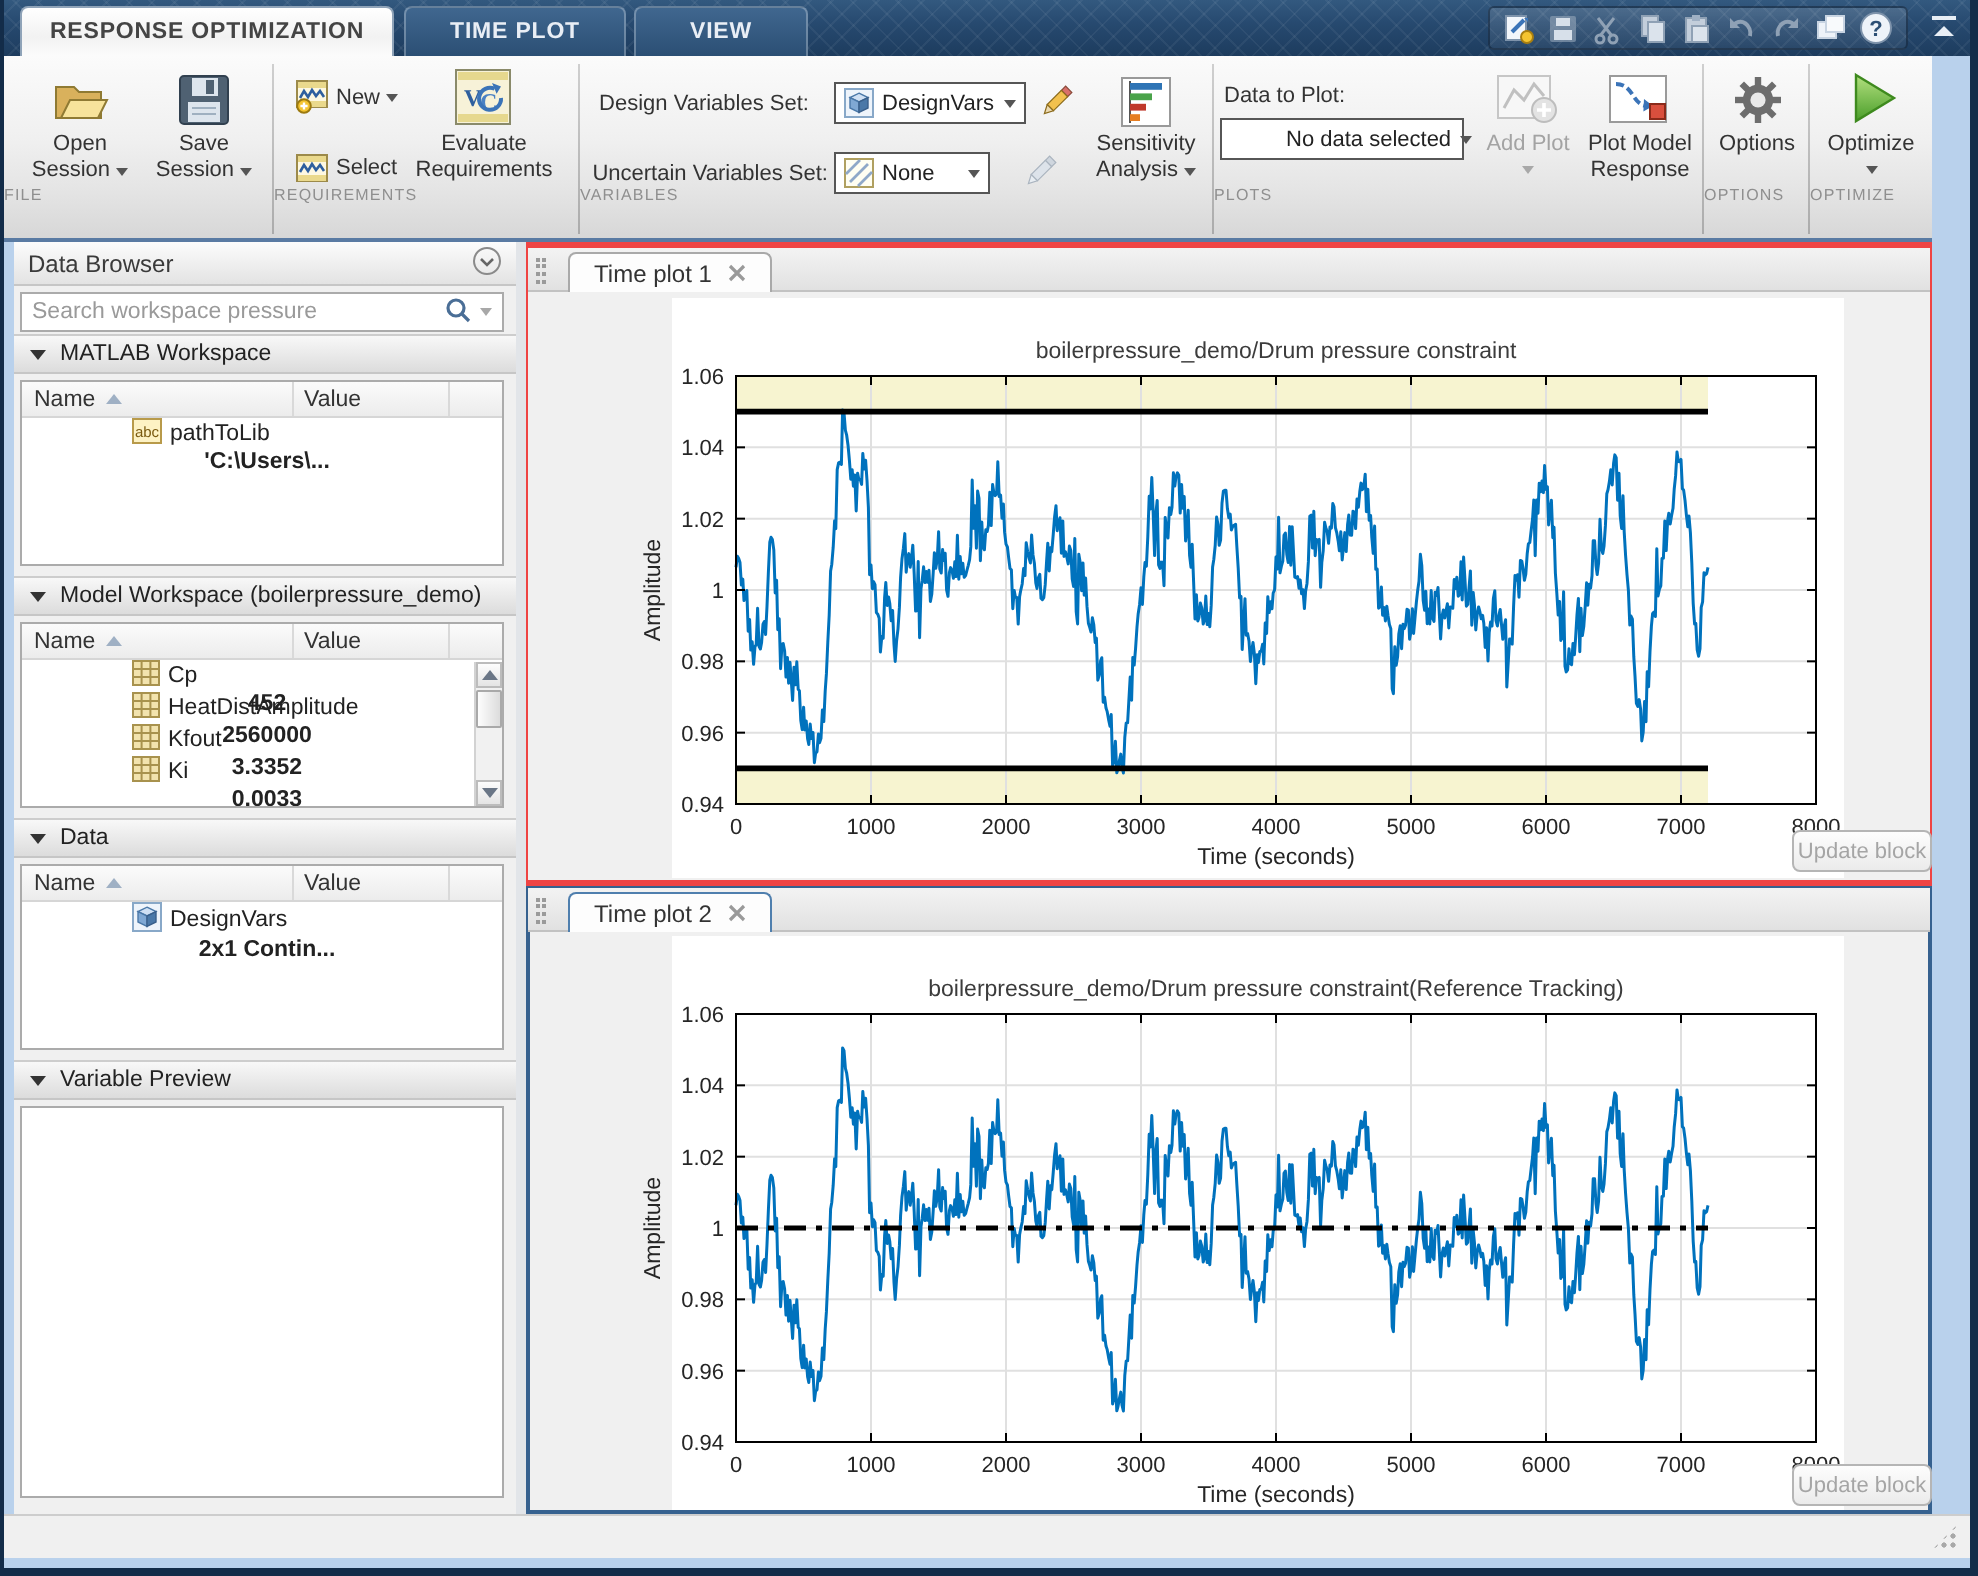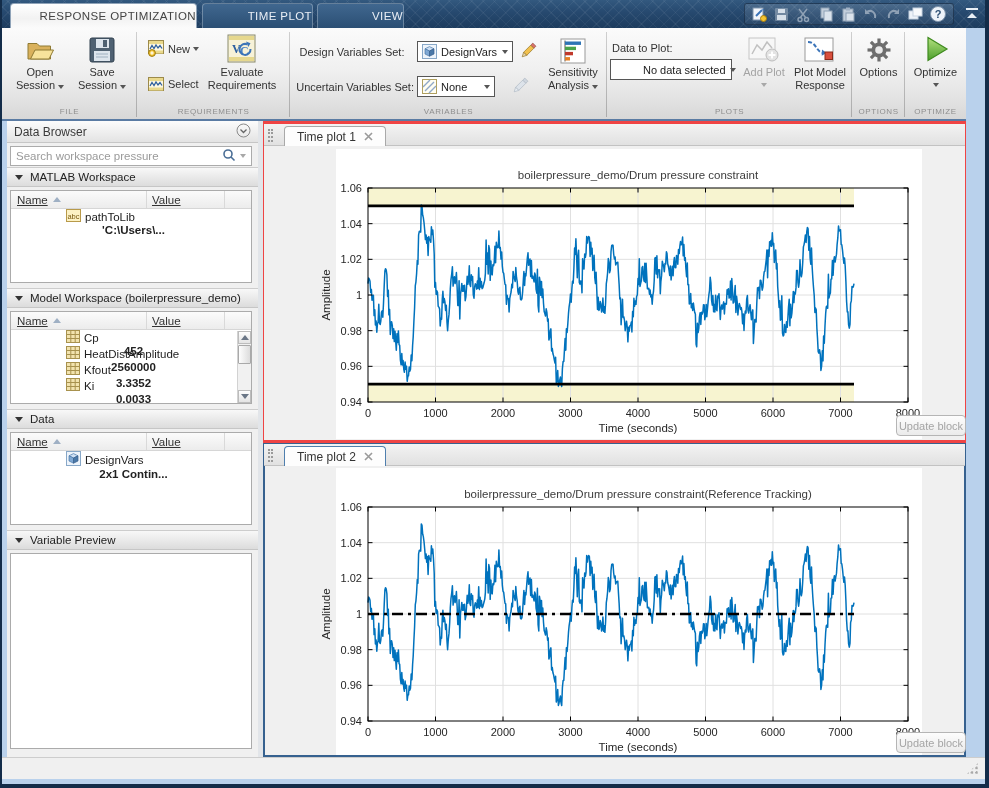--- a/index.html
+++ b/index.html
@@ -12,54 +12,54 @@
 .frame-top::after{content:"";position:absolute;inset:0;
  background:repeating-linear-gradient(45deg,rgba(255,255,255,.05) 0 1px,transparent 1px 8px),
             repeating-linear-gradient(-45deg,rgba(255,255,255,.05) 0 1px,transparent 1px 8px);}
 .frame-left-navy{position:absolute;left:0;top:0;width:2px;height:788px;background:#132c49;}
 .frame-right-navy{position:absolute;right:0;top:0;width:4px;height:788px;background:#132c49;}
 .frame-bottom-navy{position:absolute;left:0;bottom:0;width:989px;height:4px;background:#132c49;}
 .frame-left-blue{position:absolute;left:2px;top:28px;width:5px;bottom:4px;background:#b9d1ec;}
 .frame-right-blue{position:absolute;left:966px;top:28px;width:19px;height:729px;background:#b9d1ec;}
 .frame-bottom-blue{position:absolute;left:2px;bottom:4px;width:983px;height:5px;background:#b9d1ec;}
 
-.tab{position:absolute;top:3px;height:25px;border-radius:4px 4px 0 0;display:flex;align-items:center;justify-content:flex-end;
- font-size:11.5px;letter-spacing:.4px;color:#e9eef5;z-index:3;white-space:nowrap;}
+.tab{position:absolute;top:3px;height:25px;border-radius:4px 4px 0 0;display:flex;align-items:center;justify-content:center;
+ font-size:11.5px;letter-spacing:.4px;color:#e9eef5;z-index:3;white-space:nowrap;font-weight:bold;}
 .tab.active{background:linear-gradient(180deg,#ffffff,#f2f2f2 60%,#fbfbfb);color:#444;border:1px solid #8fa3b8;border-bottom:none;}
 .tab.inactive{background:linear-gradient(180deg,#40678f,#2b4f74);border:1px solid rgba(255,255,255,.28);border-bottom:none;}
 .qat{position:absolute;left:744px;top:3px;width:210px;height:22px;border-radius:3px;
  background:linear-gradient(180deg,rgba(255,255,255,.14),rgba(255,255,255,.05));
  border:1px solid rgba(10,25,45,.5);display:flex;align-items:center;justify-content:space-around;padding:0 3px;z-index:3;}
 .qat svg{display:block;}
 .collapse-btn{position:absolute;left:963px;top:5px;width:20px;height:18px;z-index:3;}
 
 .ribbon{position:absolute;left:2px;top:28px;width:964px;height:93px;
  background:linear-gradient(180deg,#fbfbfb 0%,#f0f0f0 45%,#e4e4e4 75%,#d7d7d7 100%);
  border-bottom:2px solid #5a7ba3;}
 .rsec{position:absolute;top:0;height:91px;}
-.rsec .seclabel{position:absolute;bottom:3px;left:0;right:0;text-align:center;font-size:8px;letter-spacing:.6px;color:#8f8f8f;}
+.rsec .seclabel{position:absolute;bottom:17px;left:0;right:0;text-align:left;font-size:8px;letter-spacing:.6px;color:#8f8f8f;}
 .rsec .divider{position:absolute;right:0;top:4px;bottom:2px;width:1px;background:linear-gradient(180deg,#cfcfcf,#ababab);}
 .bigbtn{position:absolute;top:4px;display:flex;flex-direction:column;align-items:center;font-size:11px;color:#333;line-height:13px;text-align:center;white-space:nowrap;}
 .bigbtn .ic{height:32px;display:flex;align-items:flex-end;justify-content:center;margin-bottom:2px;}
 .bigbtn.disabled{color:#a3a3a3;}
 .smallbtn{position:absolute;display:flex;align-items:center;font-size:11px;color:#333;gap:3px;white-space:nowrap;}
 .arrow-down{width:0;height:0;border-left:3.5px solid transparent;border-right:3.5px solid transparent;border-top:4px solid #555;display:inline-block;}
 .arrow-down.gray{border-top-color:#a8a8a8;}
 .combo{position:absolute;height:21px;background:#fff;border:1px solid #565656;display:flex;align-items:center;padding:0 4px;gap:4px;font-size:11px;color:#222;white-space:nowrap;}
 .flabel{position:absolute;font-size:11px;color:#333;white-space:nowrap;}
 
 .main{position:absolute;left:7px;top:121px;width:959px;height:636px;background:#ef4444;}
 
 .dbrowser{position:absolute;left:0;top:0;width:251px;height:636px;background:#f0f0f0;}
 .db-header{position:absolute;left:0;top:0;right:0;height:22px;background:linear-gradient(180deg,#fcfcfc,#e3e3e3);border-bottom:1px solid #c6c6c6;display:flex;align-items:center;padding:0 7px;font-size:12px;color:#3a3a3a;}
 .db-search{position:absolute;left:3px;top:25px;width:242px;height:20px;background:#fff;border:1px solid #ababab;display:flex;align-items:center;padding:0 5px;font-size:11.5px;color:#9a9a9a;}
 .db-sec-h{height:20px;background:linear-gradient(180deg,#f8f8f8,#dcdcdc);border-top:1px solid #cdcdcd;border-bottom:1px solid #c6c6c6;display:flex;align-items:center;gap:7px;padding:0 8px;font-size:11.5px;color:#222;}
 .tri-down{width:0;height:0;border-left:4px solid transparent;border-right:4px solid transparent;border-top:5px solid #333;}
 .db-table{margin:3px 6px 0 3px;background:#fff;border:1px solid #ababab;position:relative;overflow:hidden;}
-.db-thead{display:flex;height:18px;background:linear-gradient(180deg,#fbfbfb,#ececec);border-bottom:1px solid #d6d6d6;font-size:11.5px;color:#333;align-items:center;text-decoration:underline;}
+.db-thead{display:flex;height:18px;background:linear-gradient(180deg,#fbfbfb,#ececec);border-bottom:1px solid #d6d6d6;font-size:11.5px;color:#333;align-items:center;}
 .db-col-name{width:136px;padding-left:6px;border-right:1px solid #d9d9d9;display:flex;align-items:center;gap:5px;height:100%;}
 .db-col-value{width:78px;padding-left:5px;border-right:1px solid #d9d9d9;height:100%;display:flex;align-items:center;}
 .db-row{display:flex;height:16px;align-items:center;font-size:11.5px;color:#222;flex-direction:column;}
 .db-row .nm{width:136px;padding-left:3px;display:flex;align-items:center;gap:4px;}
 .db-row .vl{padding-left:5px;font-weight:bold;}
 .sortasc{width:0;height:0;border-left:4px solid transparent;border-right:4px solid transparent;border-bottom:5px solid #9fb0c4;}
 
 .sbar{position:absolute;right:0;top:19px;bottom:0;width:14px;background:#f1f1f1;border-left:1px solid #d2d2d2;}
 .sbar .sb-btn{position:absolute;left:0;width:13px;height:13px;background:linear-gradient(180deg,#fdfdfd,#e4e4e4);border:1px solid #bcbcbc;display:flex;align-items:center;justify-content:center;}
 .sbar .thumb{position:absolute;left:0;top:14px;width:13px;height:19px;background:linear-gradient(90deg,#fdfdfd,#dcdcdc);border:1px solid #a9a9a9;border-radius:1px;}

